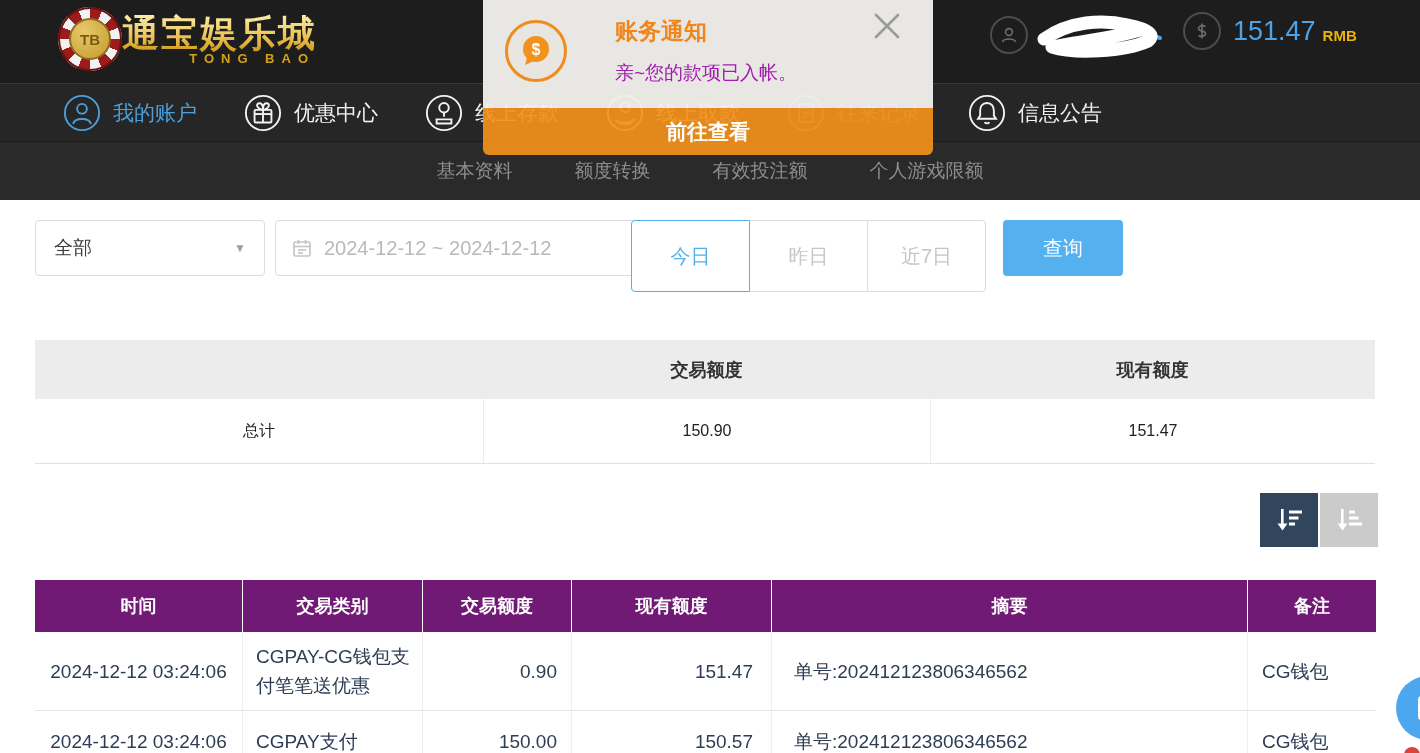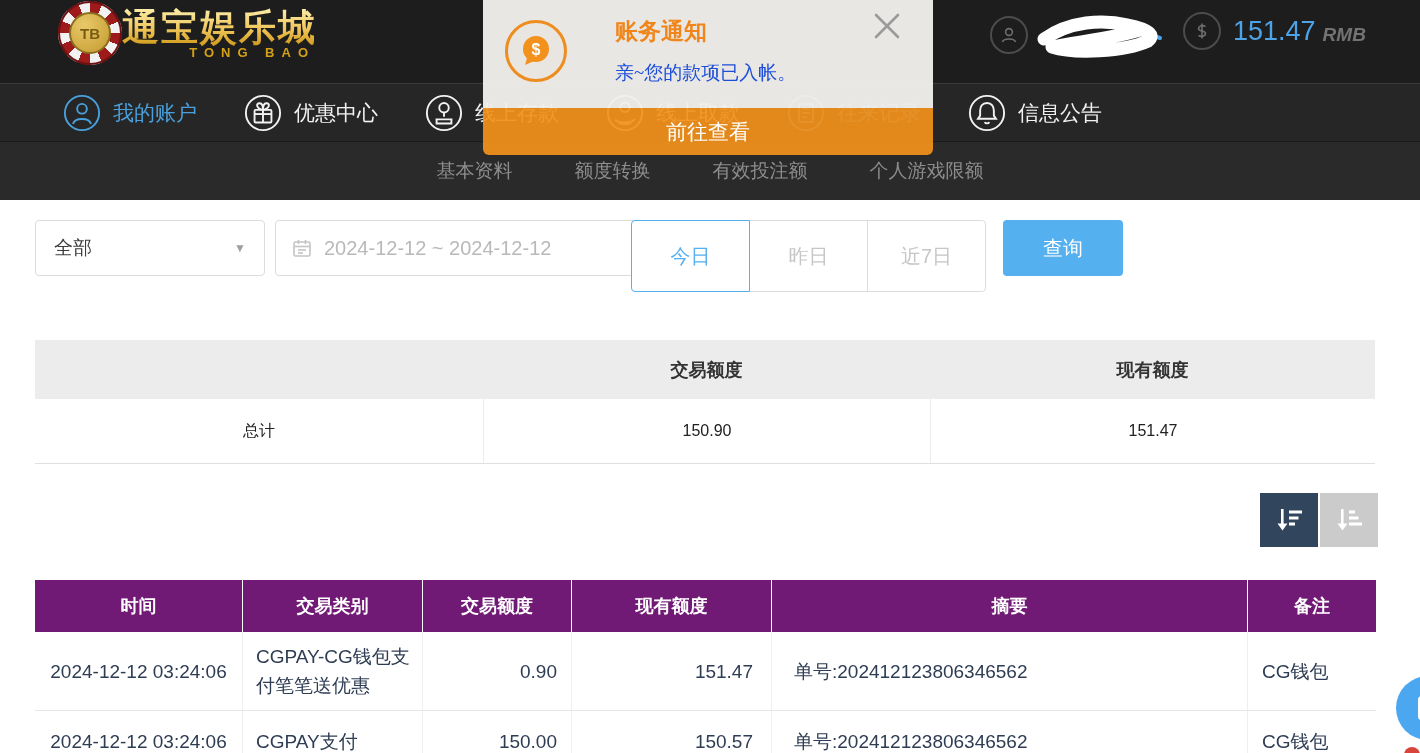--- a/index.html
+++ b/index.html
@@ -3,21 +3,21 @@
 <meta charset="utf-8">
 <style>
   html,body{margin:0;padding:0;}
   body{
     width:1420px;height:753px;position:relative;overflow:hidden;
     font-family:"Liberation Sans","DejaVu Sans",sans-serif;
     background:#ffffff;
   }
   
   .header{position:absolute;top:0;left:0;width:1420px;height:83px;background:#1d1d1d;}
-  .logo{position:absolute;left:58px;top:1px;display:flex;align-items:center;justify-content:space-between;}
+  .logo{position:absolute;left:58px;top:7px;display:flex;align-items:center;justify-content:space-between;}
   .chip{
     width:64px;height:64px;border-radius:50%;
     background:repeating-conic-gradient(#9e1b1b 0deg 23deg,#f2f2f2 23deg 45deg);
     display:flex;align-items:center;justify-content:center;
     box-shadow:0 0 0 2px #6d1212 inset;
   }
   .chip-core{
     width:38px;height:38px;border-radius:50%;
     background:radial-gradient(circle at 35% 30%,#e8c96a,#c49a2e);
     border:2px solid #8a6d1f;display:flex;align-items:center;justify-content:center;
@@ -34,21 +34,21 @@
     text-align:right;margin-top:-4px;padding-right:2px;
   }
   .user-area{position:absolute;left:990px;top:12px;display:flex;align-items:center;}
   .round-icon{
     width:34px;height:34px;border-radius:50%;border:2px solid #4c4c4c;
     display:flex;align-items:center;justify-content:center;color:#6e6e6e;flex:0 0 auto;
   }
   .redacted{position:relative;width:132px;height:46px;margin-left:8px;}
   .balance{position:absolute;left:1183px;top:12px;display:flex;align-items:center;}
   .balance-amt{margin-left:12px;font-size:27px;font-weight:500;color:#4da3e8;}
-  .balance-cur{margin-left:7px;font-size:19px;font-weight:bold;color:#737373;padding-top:8px;font-style:italic;}
+  .balance-cur{margin-left:7px;font-size:15px;font-weight:bold;color:#eab308;padding-top:8px;}
   
   .navbar{
     position:absolute;top:83px;left:0;width:1420px;height:58px;background:#262626;
     border-top:1px solid #3a3a3a;box-sizing:border-box;
     display:flex;align-items:center;padding-left:63px;gap:47px;
   }
   .nav-item{display:flex;align-items:center;gap:12px;color:#f2f2f2;font-size:21px;cursor:pointer;white-space:nowrap;}
   .nav-item.active{color:#4aa0dc;}
   .nav-item svg{display:block;}
   
@@ -121,26 +121,26 @@
   .c-note{padding-left:14px !important;}
   
   .popup{position:absolute;left:483px;top:0;width:450px;z-index:50;}
   .popup-top{position:relative;height:108px;background:rgba(241,239,236,0.96);}
   .popup-icon{
     position:absolute;left:22px;top:20px;width:62px;height:62px;border-radius:50%;
     border:3px solid #ee8d1f;background:#e9e5e0;box-sizing:border-box;
     display:flex;align-items:center;justify-content:center;
   }
   .popup-title{position:absolute;left:132px;top:16px;font-size:23px;font-weight:bold;color:#f08519;}
-  .popup-msg{position:absolute;left:132px;top:60px;font-size:19px;color:#1d4ed8;font-family:Liberation Serif, serif;}
+  .popup-msg{position:absolute;left:132px;top:60px;font-size:19px;color:#a21caf;}
   .popup-close{position:absolute;right:28px;top:8px;cursor:pointer;}
   .popup-btn{
     height:47px;background:rgba(242,145,27,0.93);border-radius:0 0 6px 6px;
     display:flex;align-items:center;justify-content:center;color:#fff;font-size:21px;
-    font-weight:normal;cursor:pointer;
+    font-weight:bold;cursor:pointer;
   }
   
   .float-service{
     position:absolute;left:1396px;top:676px;width:64px;height:64px;border-radius:50%;
     background:#4aa7f0;display:flex;align-items:center;justify-content:center;cursor:pointer;z-index:40;
   }
   .float-red{position:absolute;left:1404px;top:747px;width:16px;height:12px;border-radius:8px 8px 0 0;background:#d9453a;z-index:40;}
 </style>
 </head>
 <body>

